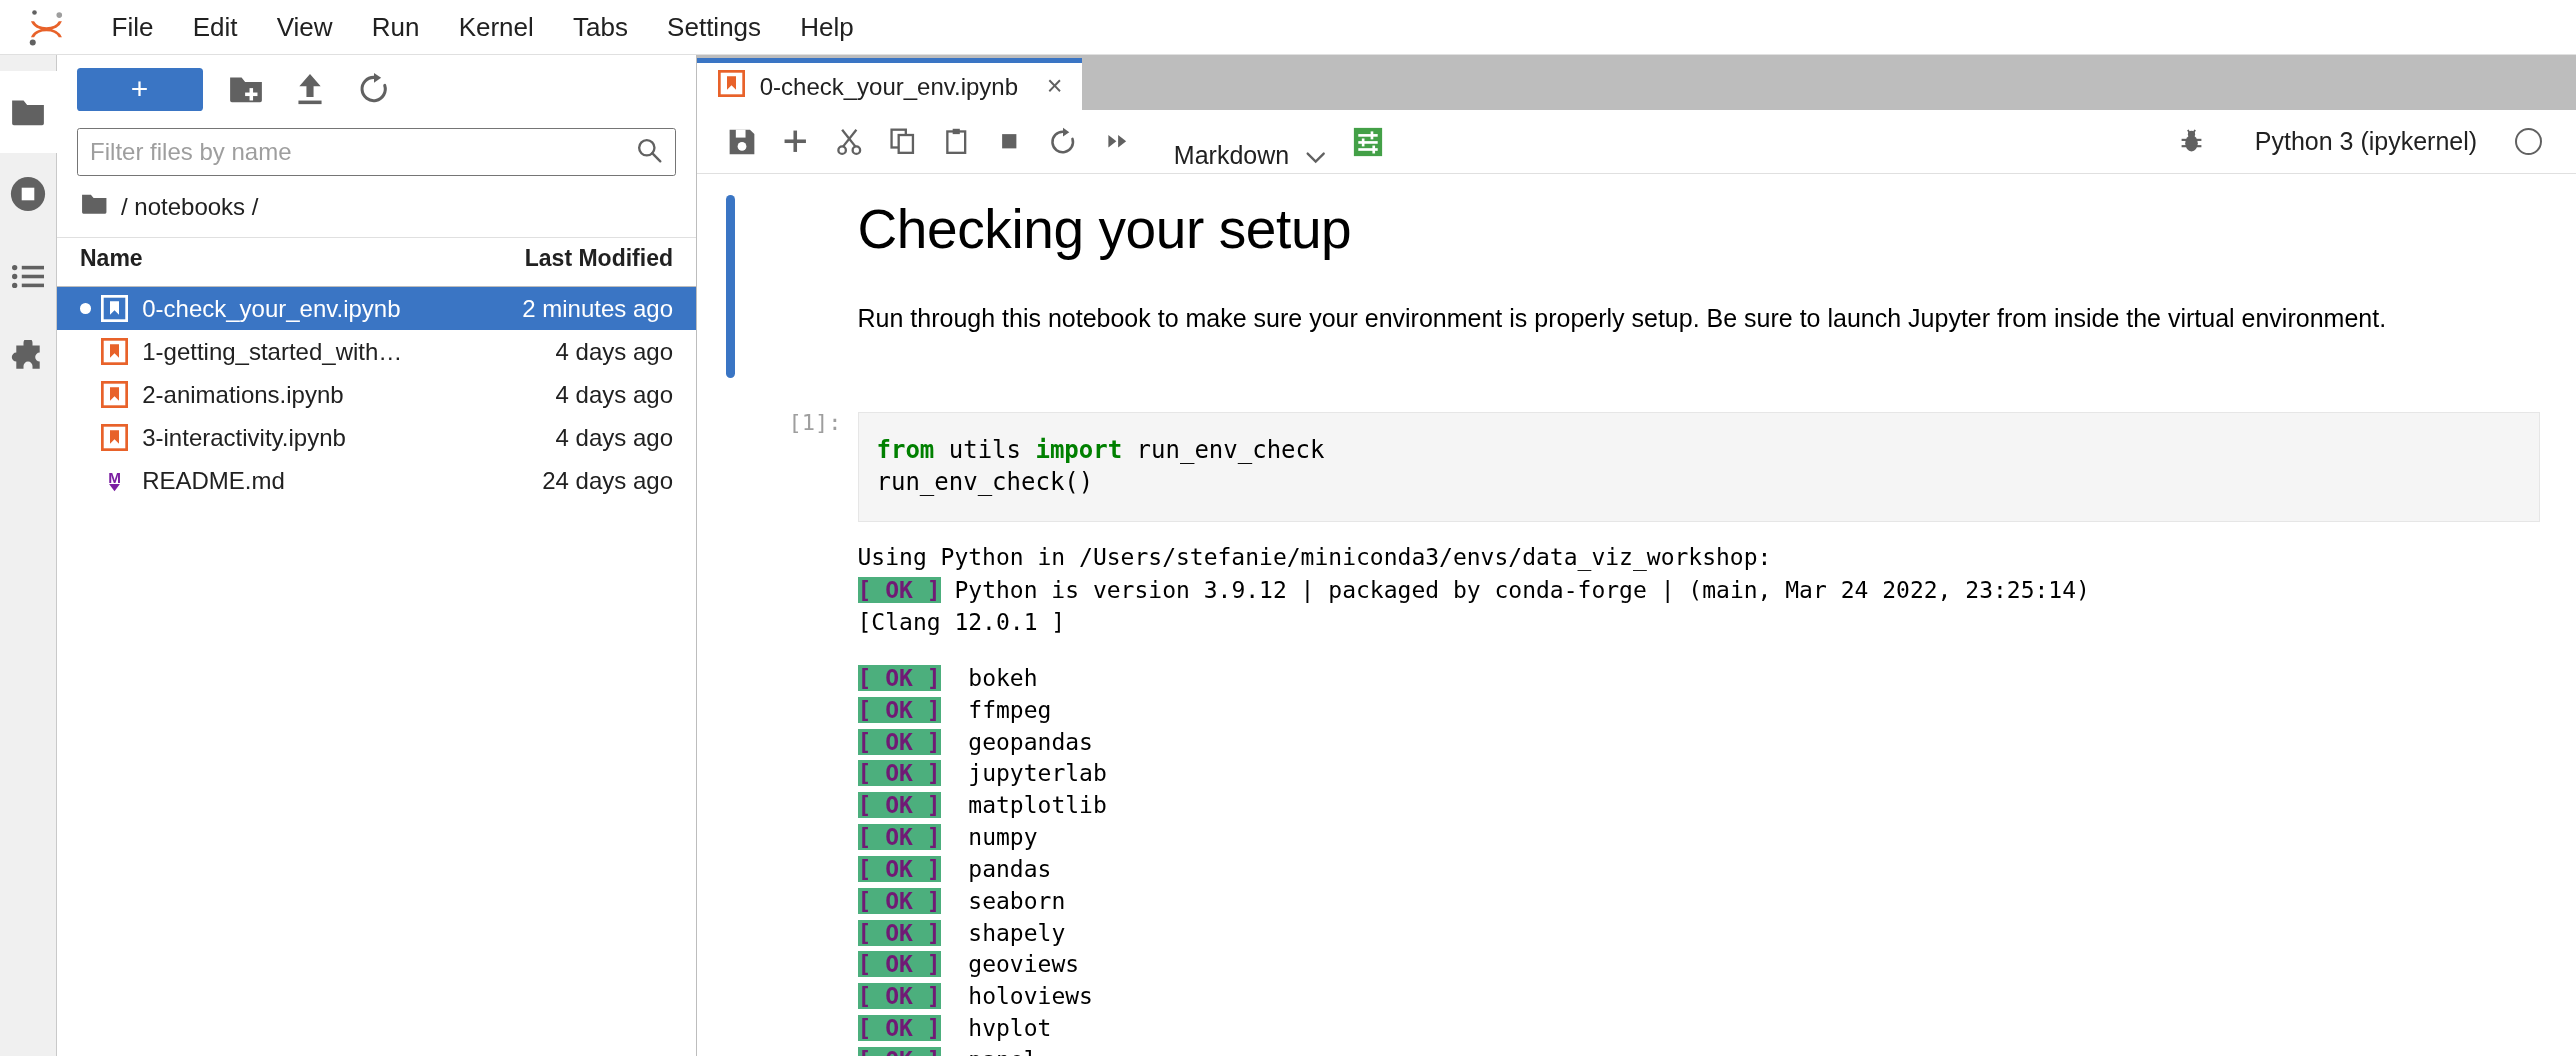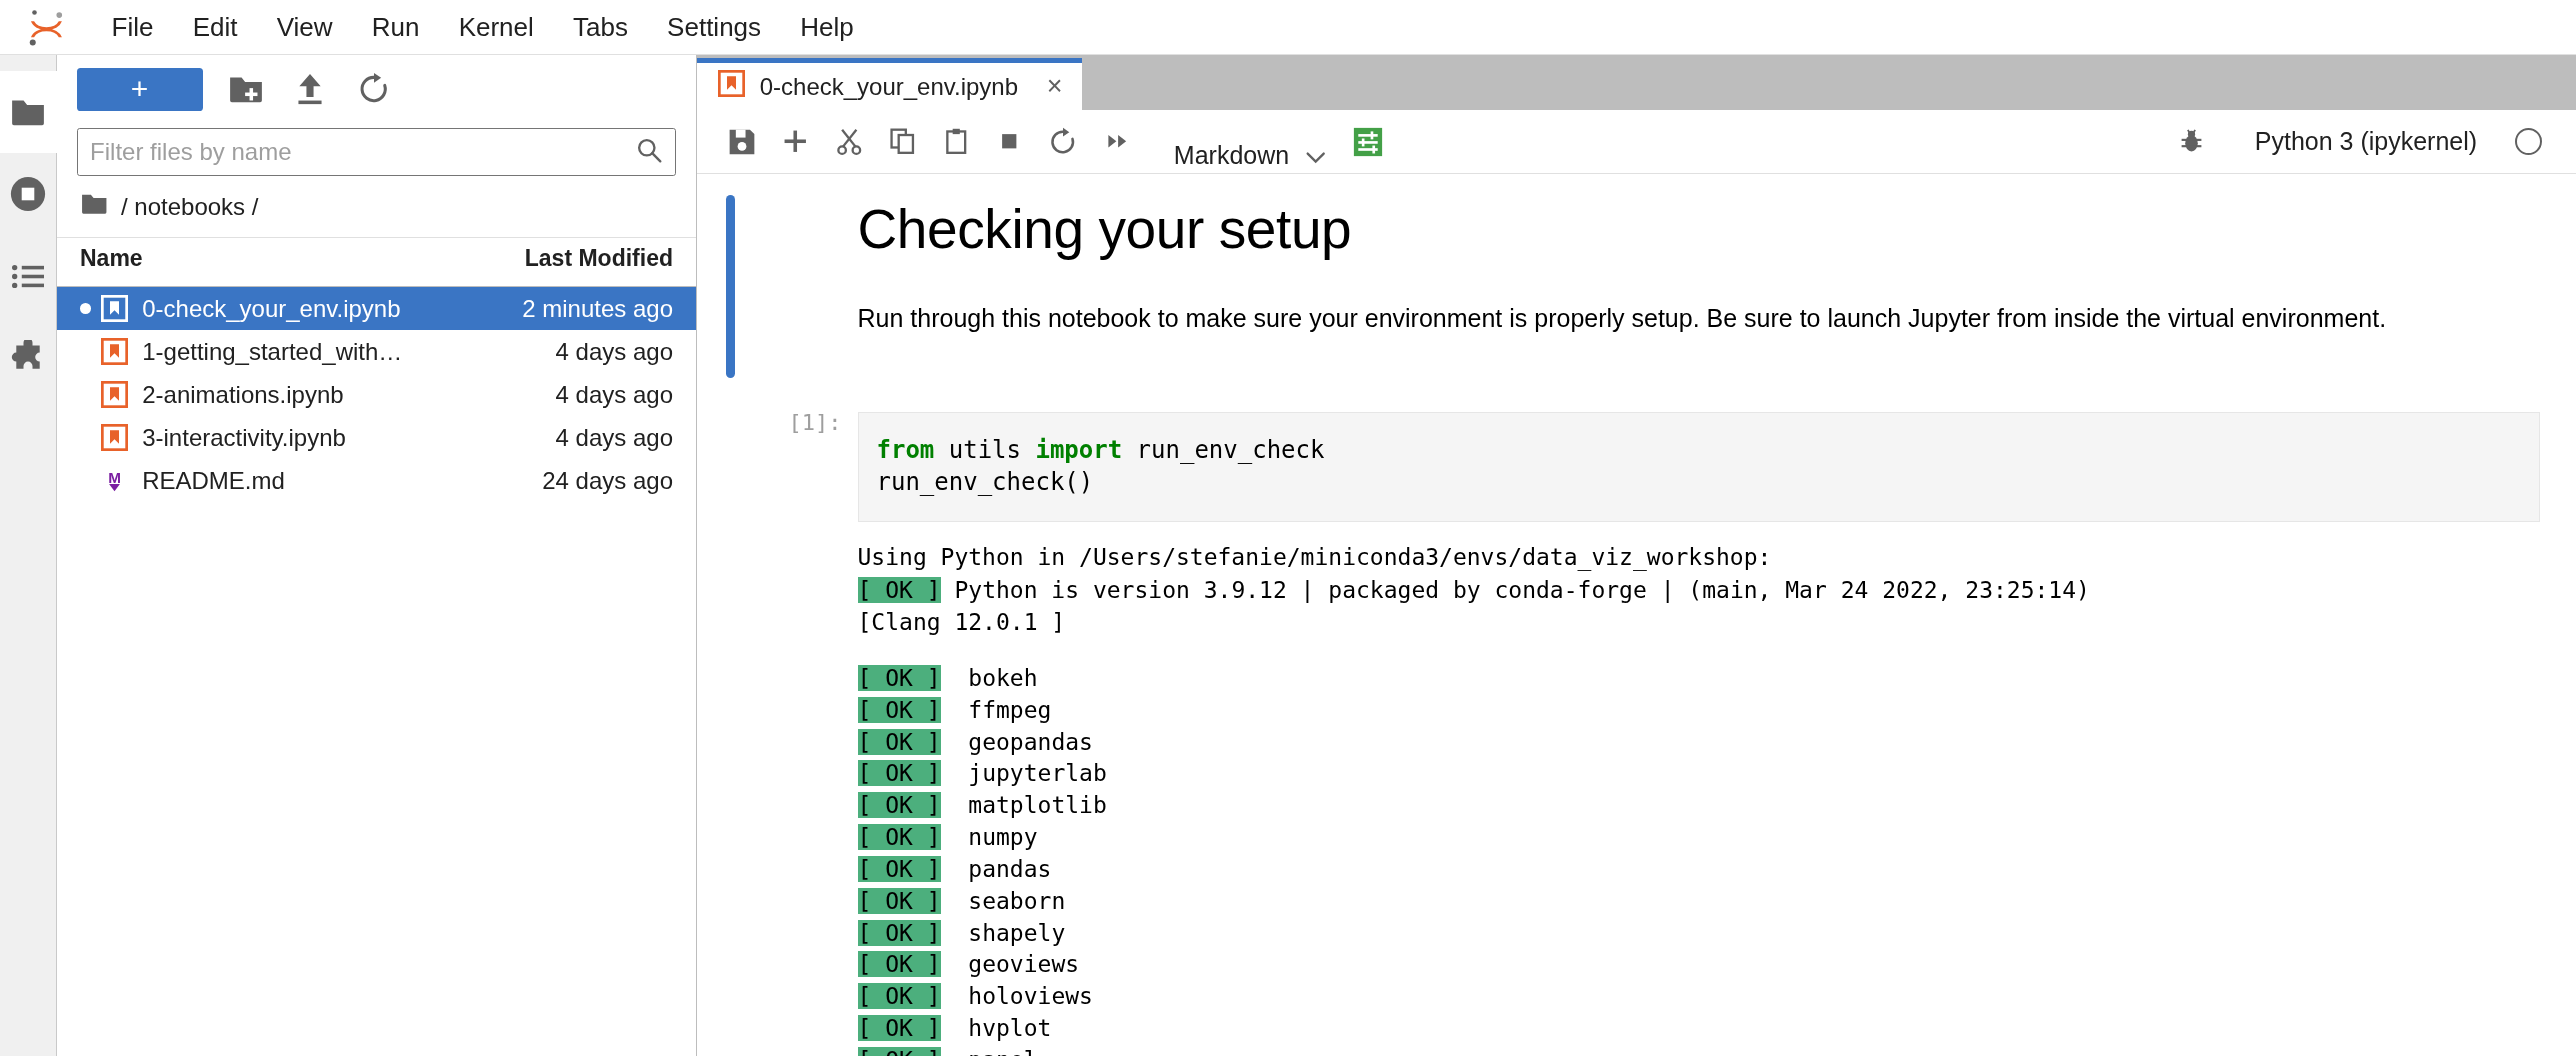--- a/index.html
+++ b/index.html
@@ -190,22 +190,23 @@
     white-space: pre;
   }
   .kw { color: #008000; font-weight: bold; }
 
   .out-block {
     font-family: "DejaVu Sans Mono", monospace;
     font-size: 23px; line-height: 1.4; color: #000000;
     white-space: pre-wrap; padding-top: 19.6px;
   }
   .ok {
-    background: #4caf7d; color: #000000;
+    background: #4caf7d; color: #701a75;
     font-family: "DejaVu Sans Mono", monospace;
+    font-weight: bold;
   }
   .pkg-list { padding-top: 25px; }
   .pkg-line {
     font-family: "DejaVu Sans Mono", monospace;
     font-size: 23px; line-height: 1.385; color: #000000;
     white-space: pre;
   }
 </style>
 </head>
 <body>

